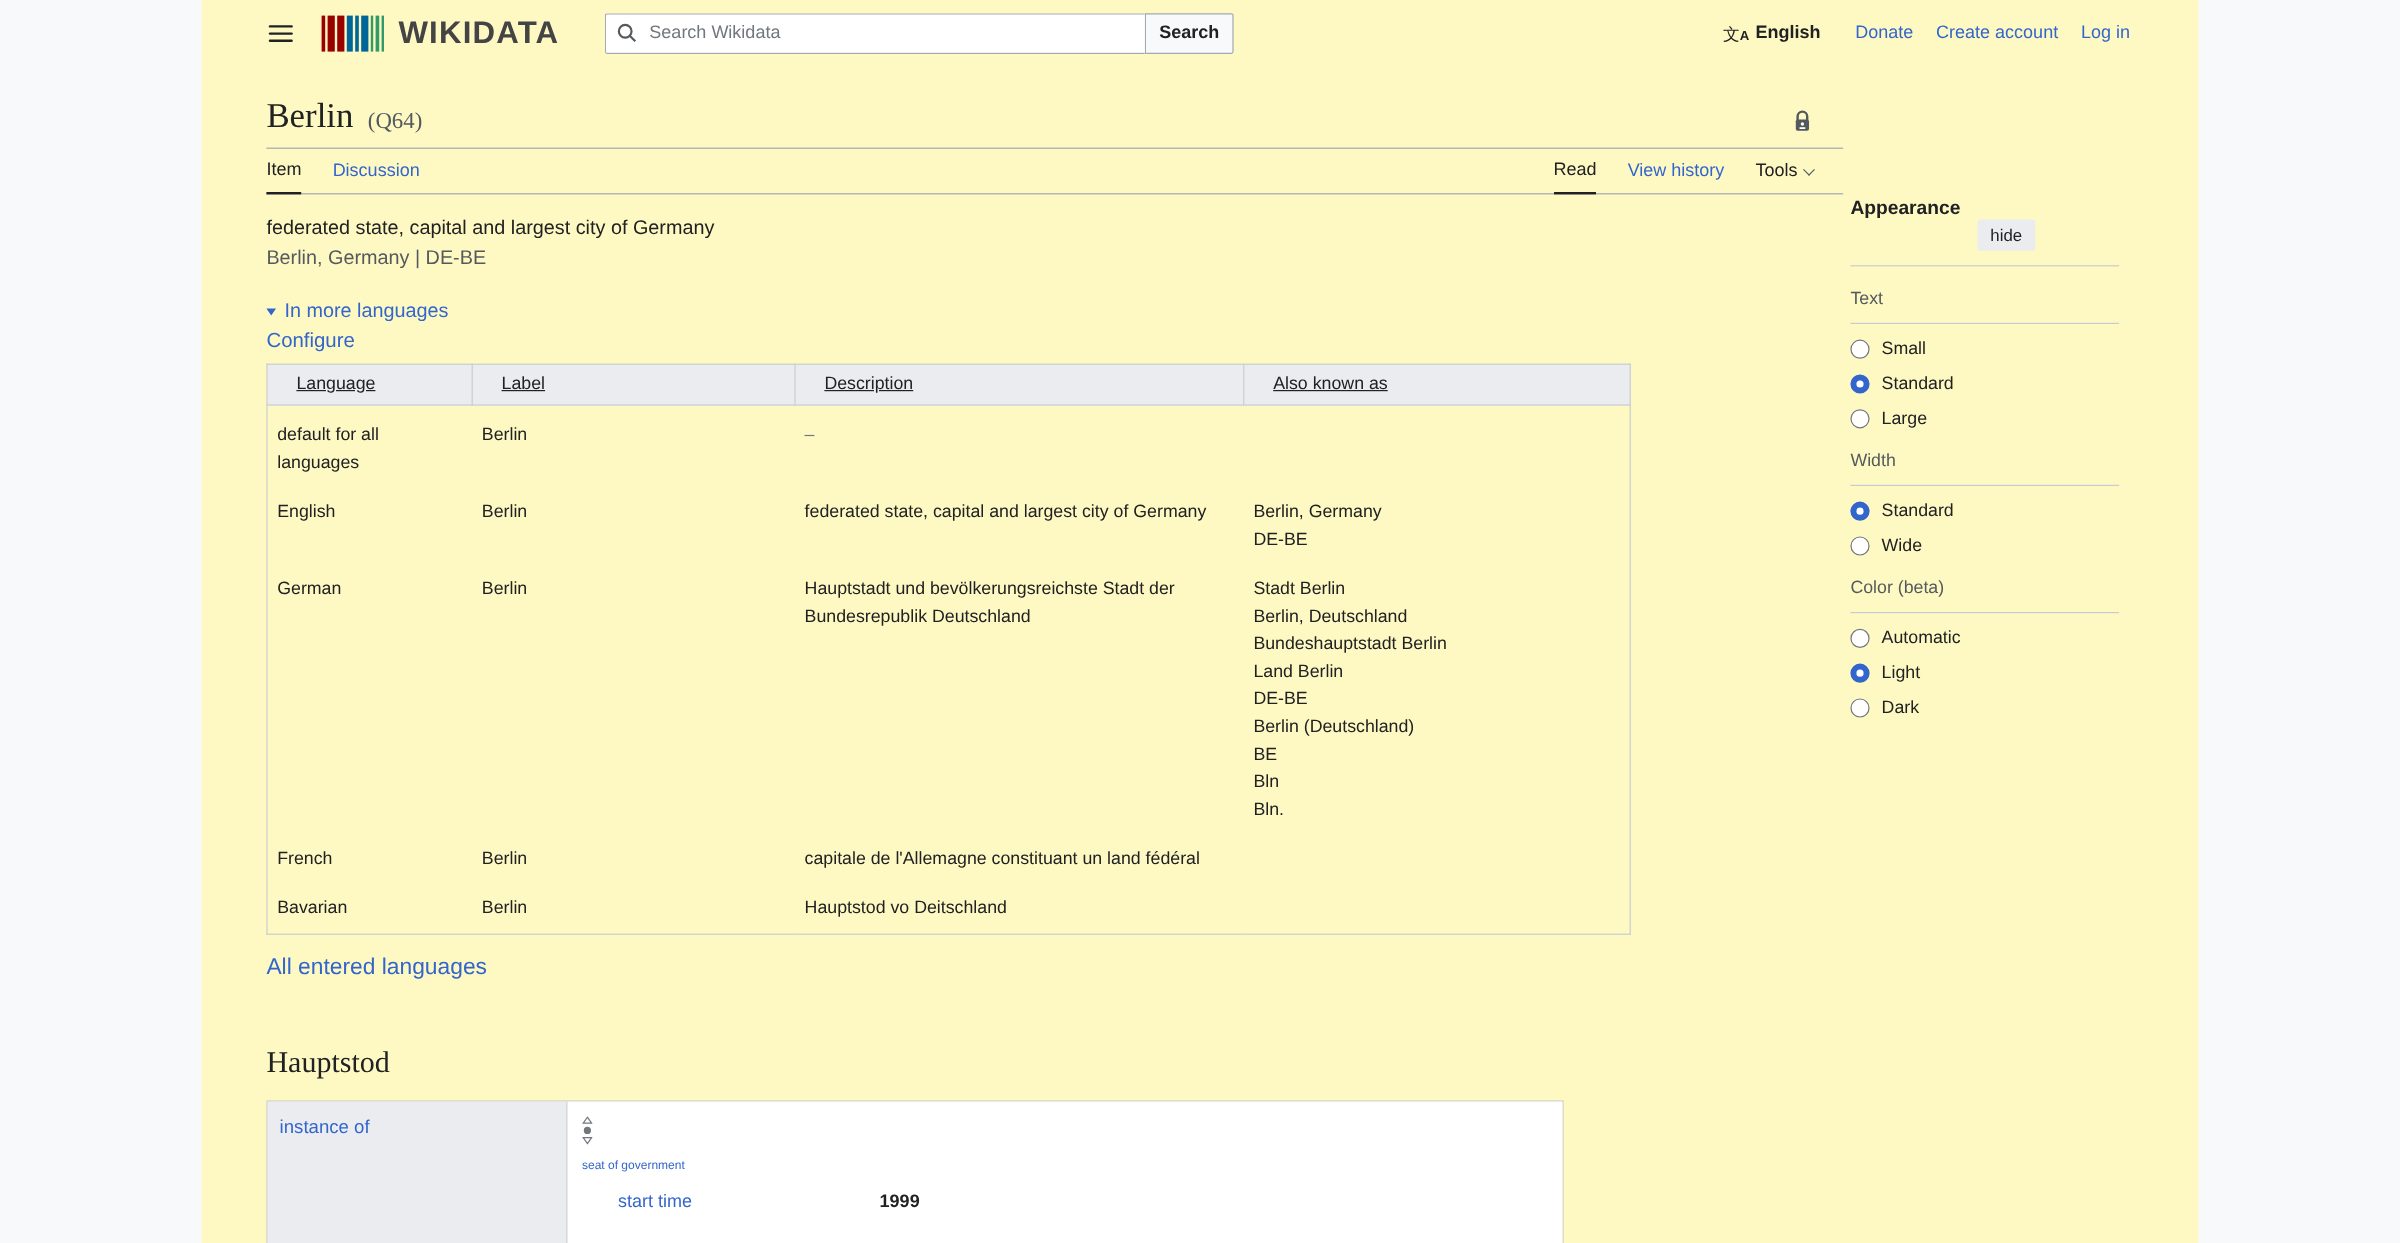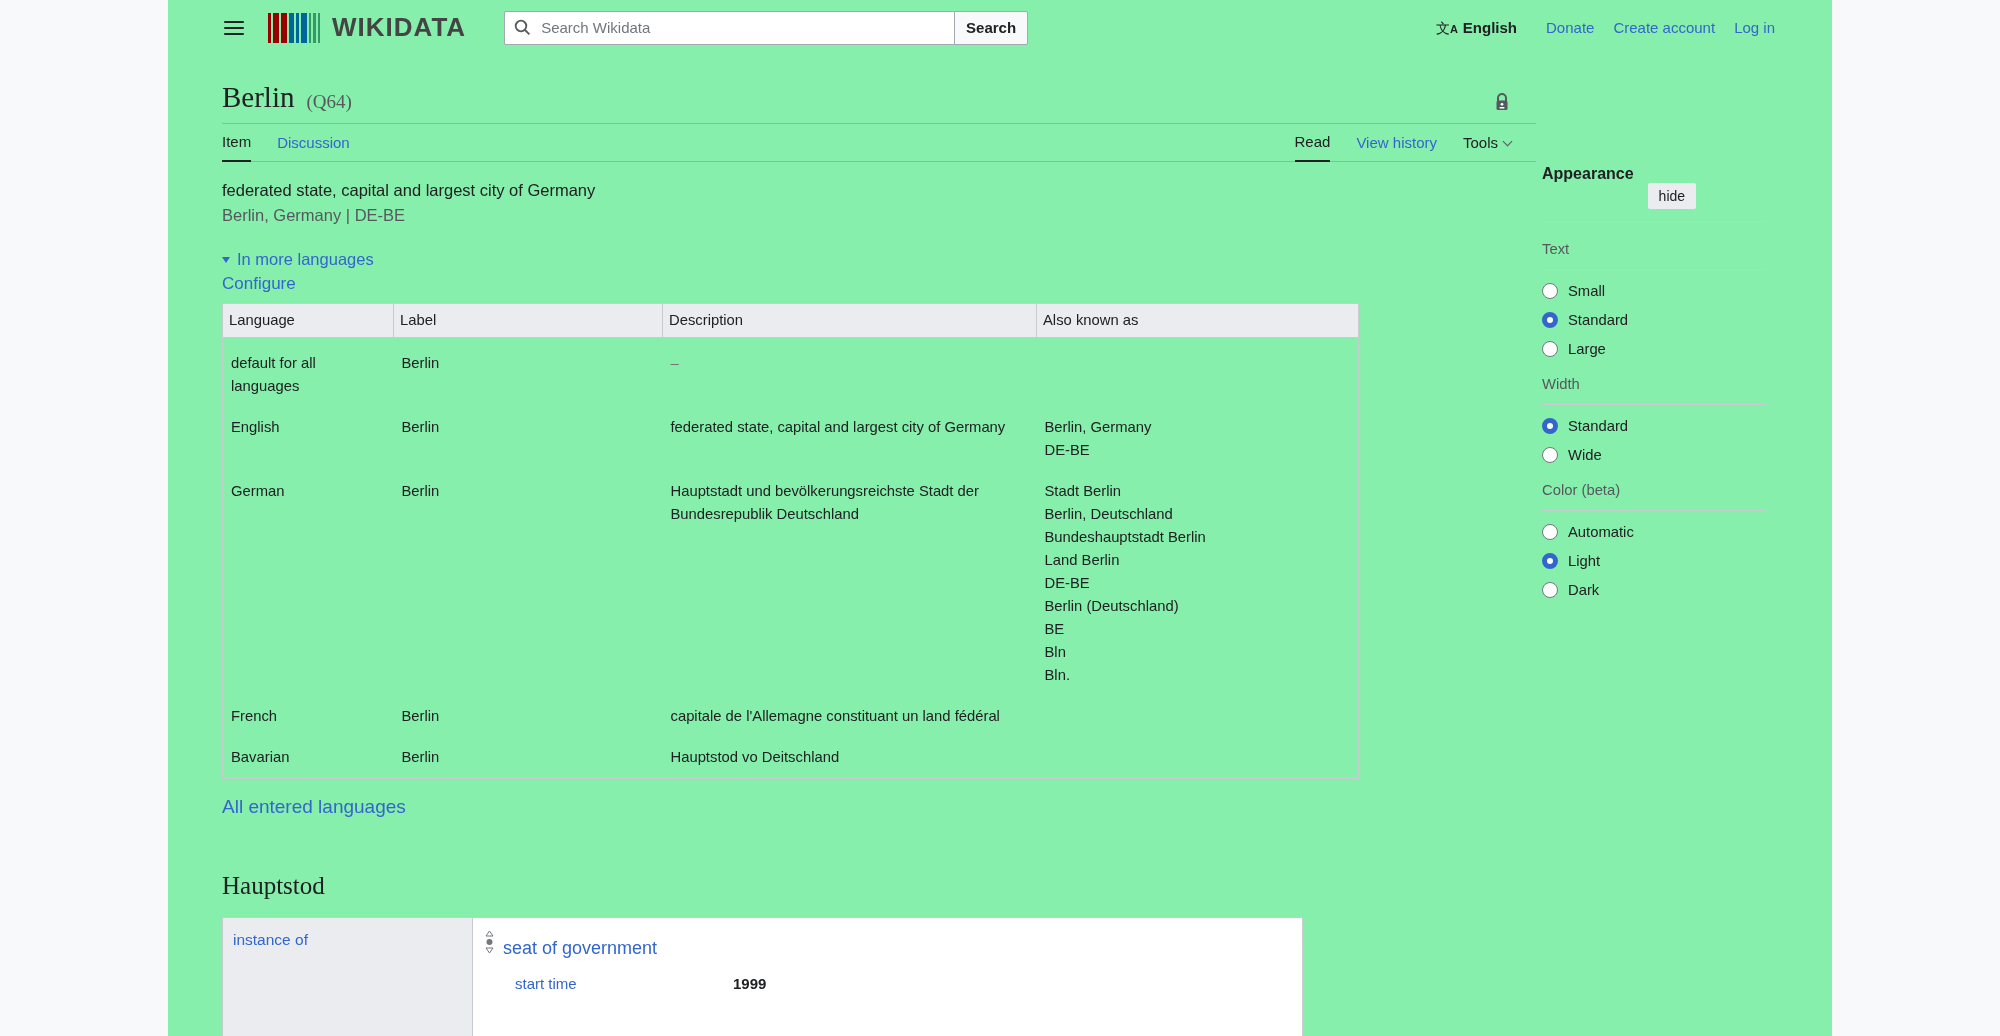--- a/index.html
+++ b/index.html
@@ -8,21 +8,21 @@
     background: #f8f9fa;
     font-family: "Liberation Sans", sans-serif;
     color: #202122;
     font-size: 14.8px;
   }
   a { text-decoration: none; color: #3366cc; cursor: pointer; }
 
   .page-card {
     width: 1664px; height: 1036px;
     margin: 0 auto;
-    background: #86efac;
+    background: #fef9c3;
     overflow: hidden;
   }
 
   
   .site-header {
     height: 55px;
     display: flex; align-items: center;
     padding: 0 57px 0 56px;
   }
   .hamburger { width: 20px; height: 14px; display: flex; flex-direction: column; justify-content: space-between; background: none; border: none; cursor: pointer; margin-right: 24px; }
@@ -92,36 +92,36 @@
   .entity-desc { margin-top: 19px; font-size: 16.5px; color: #202122; }
   .entity-sub  { margin-top: 6px;  font-size: 16.5px; color: #54595d; }
 
   .lang-toggle { margin-top: 25px; font-size: 16.5px; color: #3366cc; display: flex; align-items: center; gap: 7px; cursor: pointer; }
   .tri-down { width: 0; height: 0; border-left: 4.5px solid transparent; border-right: 4.5px solid transparent; border-top: 6px solid #3366cc; display: inline-block; }
   .configure-link { display: inline-block; margin-top: 5px; font-size: 17px; }
 
   
   .lang-table { margin-top: 9px; border-collapse: collapse; width: 1083px; table-layout: fixed; }
   .lang-table th, .lang-table td { text-align: left; vertical-align: top; font-weight: 400; padding: 8px 8px; line-height: 23px; font-size: 14.8px; }
-  .lang-table thead th { background: #eaecf0; border: 1px solid #c8ccd1; border-bottom: 1px solid #c8ccd1; padding: 5px 6px; }
+  .lang-table thead th { background: #eaecf0; border: 1px solid #c8ccd1; border-bottom: 1px solid #c8ccd1; padding: 5px 24px; text-decoration: underline; }
   .lang-table tbody td { padding-top: 9px; padding-bottom: 9px; }
   .lang-table tbody tr:first-child td { padding-top: 14px; }
   .lang-table { border: 1px solid #c8ccd1; }
   .col-language { width: 171px; } .col-label { width: 269px; } .col-desc { width: 374px; } .col-aka { width: 322px; }
   .aliases, .cell-multiline { white-space: pre-line; }
   .dash { color: #72777d; }
 
   .all-langs { display: inline-block; margin-top: 17px; font-size: 19px; }
 
   
   .statements-heading { font-family: "Liberation Serif", "DejaVu Serif", serif; font-weight: 400; font-size: 25px; margin-top: 54px; color: #202122; }
   .statement-group { margin-top: 17px; display: flex; width: 1081px; border: 1px solid #c8ccd1; min-height: 190px; }
   .prop-cell { width: 250px; background: #eaecf0; padding: 13px 10px; font-size: 15.5px; border-right: 1px solid #c8ccd1; }
   .value-cell { flex: 1; background: #ffffff; padding: 12px 12px; }
-  .mainsnak { display: flex; align-items: flex-end; gap: 9px; font-size: 18px; }
+  .mainsnak { display: flex; align-items: flex-start; gap: 9px; font-size: 10px; flex-direction: column; }
   .qualifier { margin-top: 16px; margin-left: 30px; font-size: 15px; display: flex; }
   .qualifier .q-prop { width: 218px; }
   .q-value { color: #202122; font-weight: bold; }
 
   
   .appearance-head { display: flex; align-items: center; }
   .appearance-title { font-size: 16px; font-weight: 700; }
   .hide-btn { margin-left: 14px; background: #eaecf0; border: none; border-radius: 2px; padding: 5px 11px; font-size: 14px; color: #202122; font-family: "Liberation Sans", sans-serif; cursor: pointer; margin-top: 44px; }
   .app-divider { border: none; border-top: 1px solid #c8ccd1; width: 224px; margin: 12px 0 0; }
   .app-section-label { margin-top: 19px; color: #54595d; font-size: 14.8px; }

